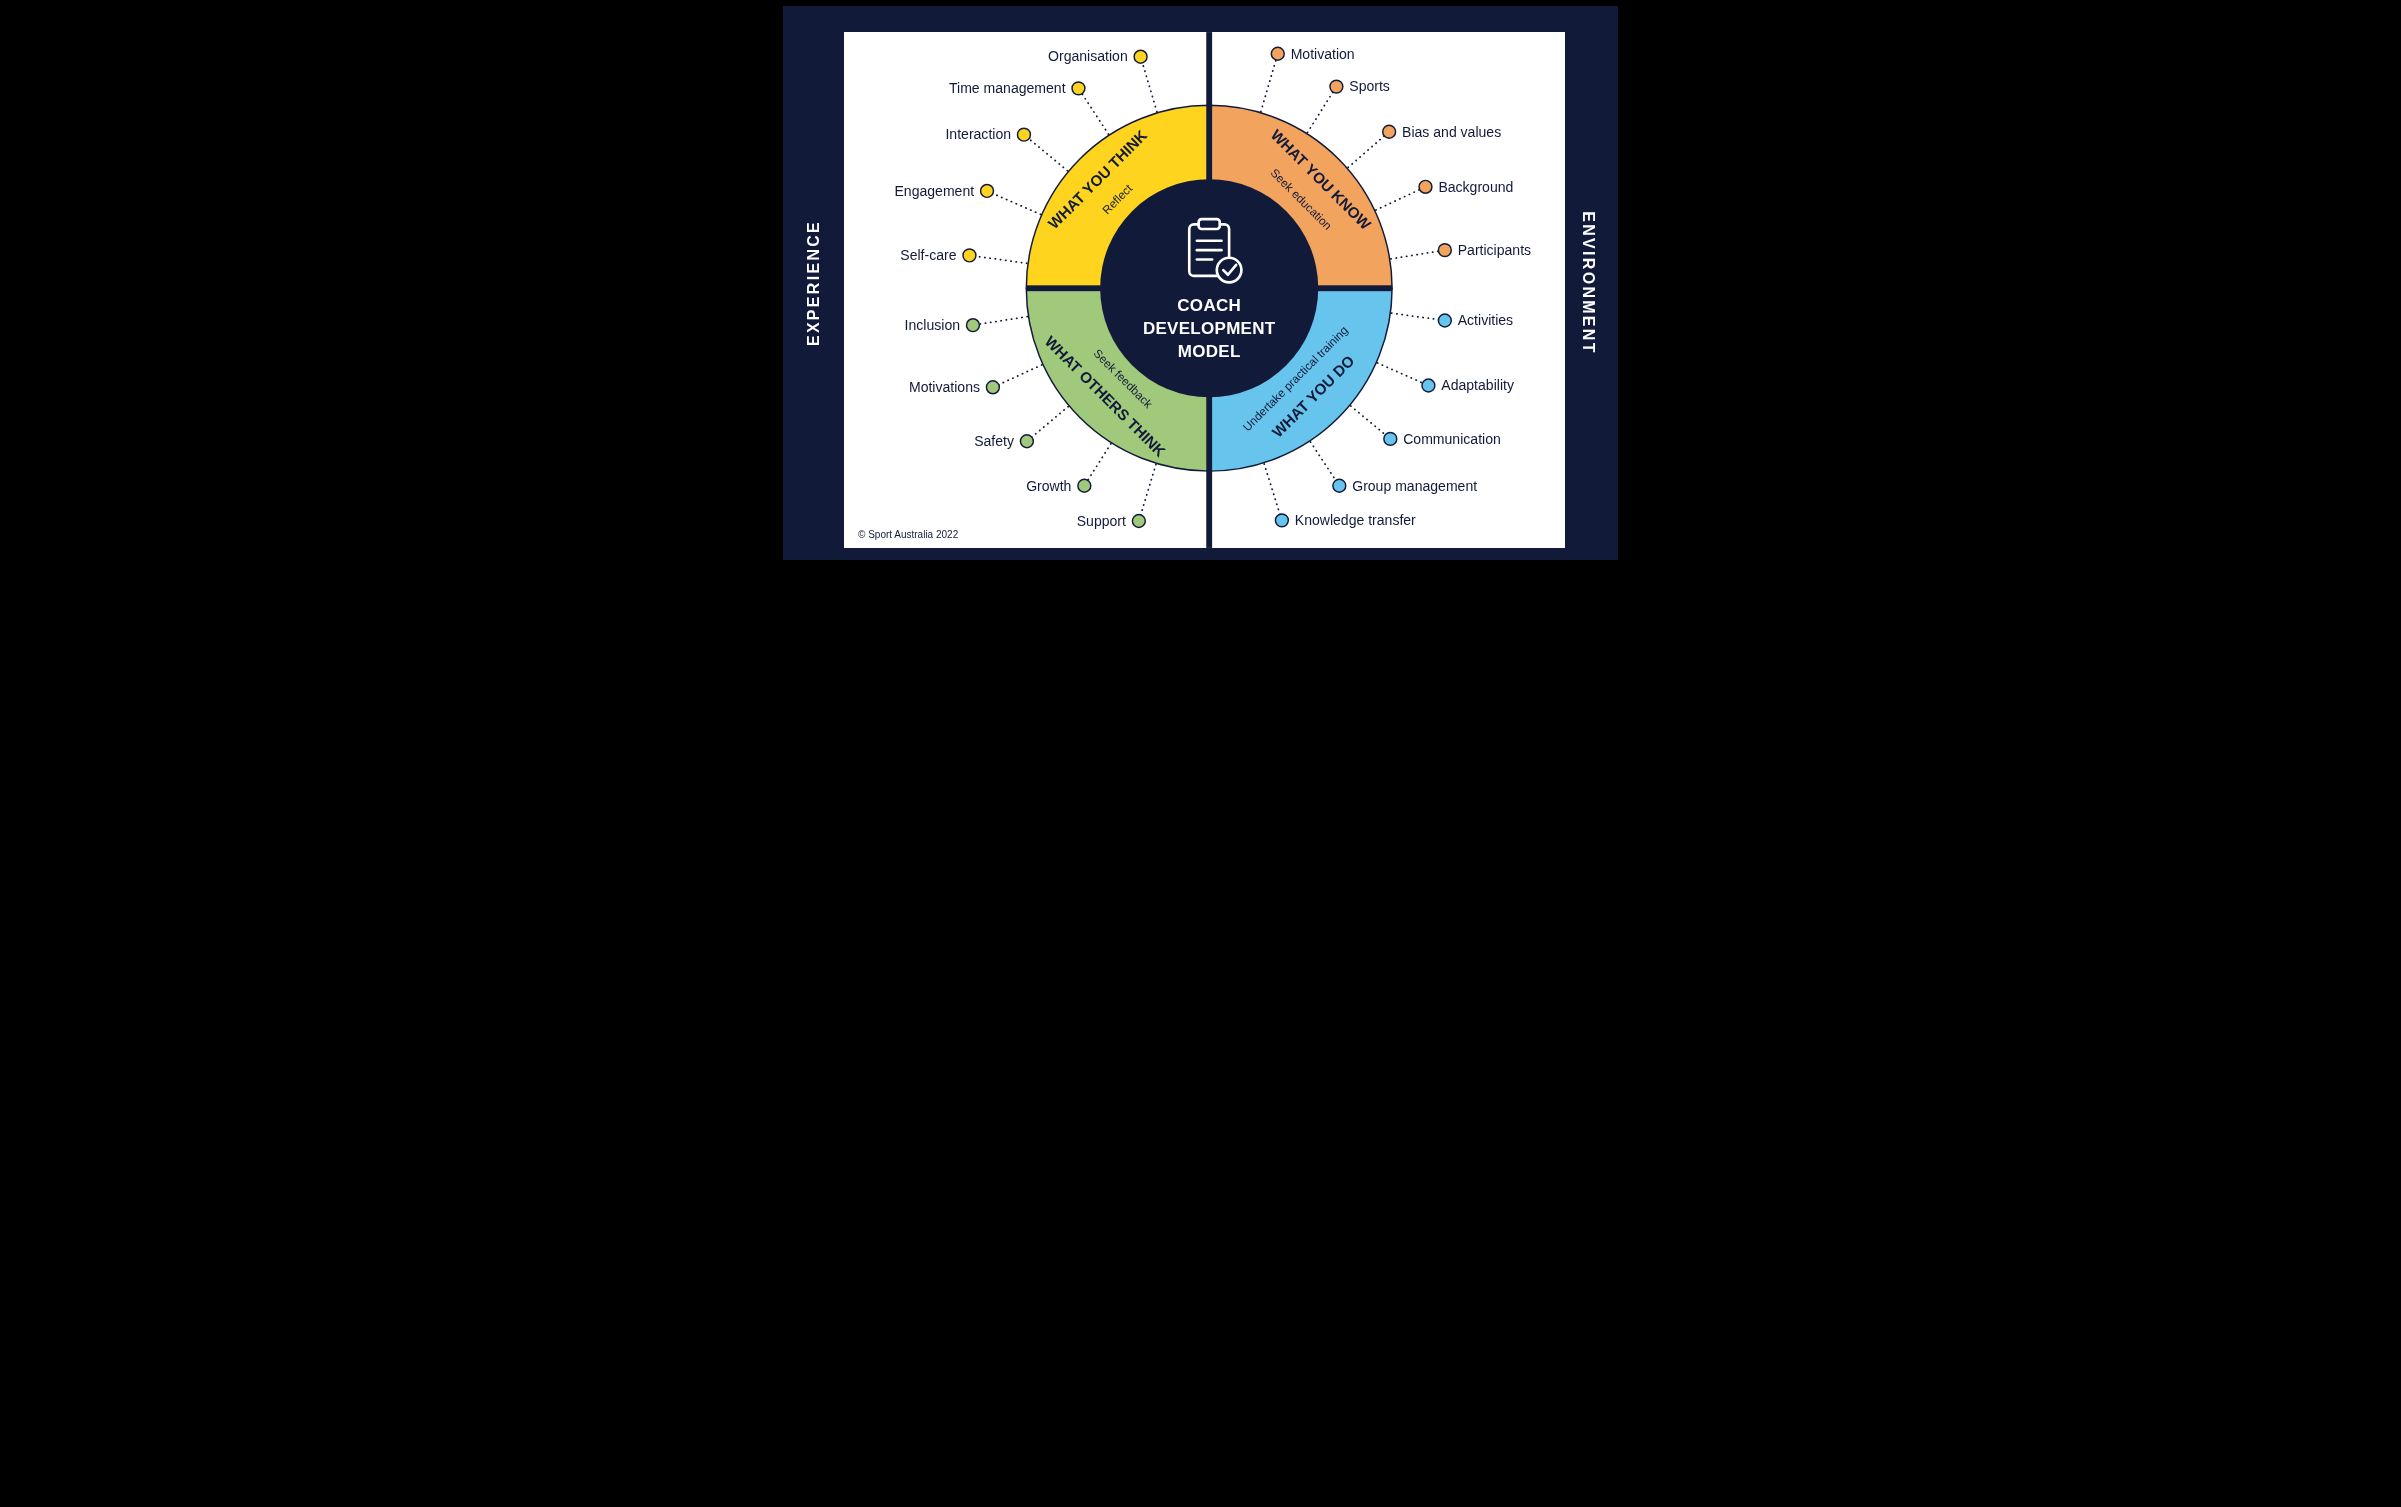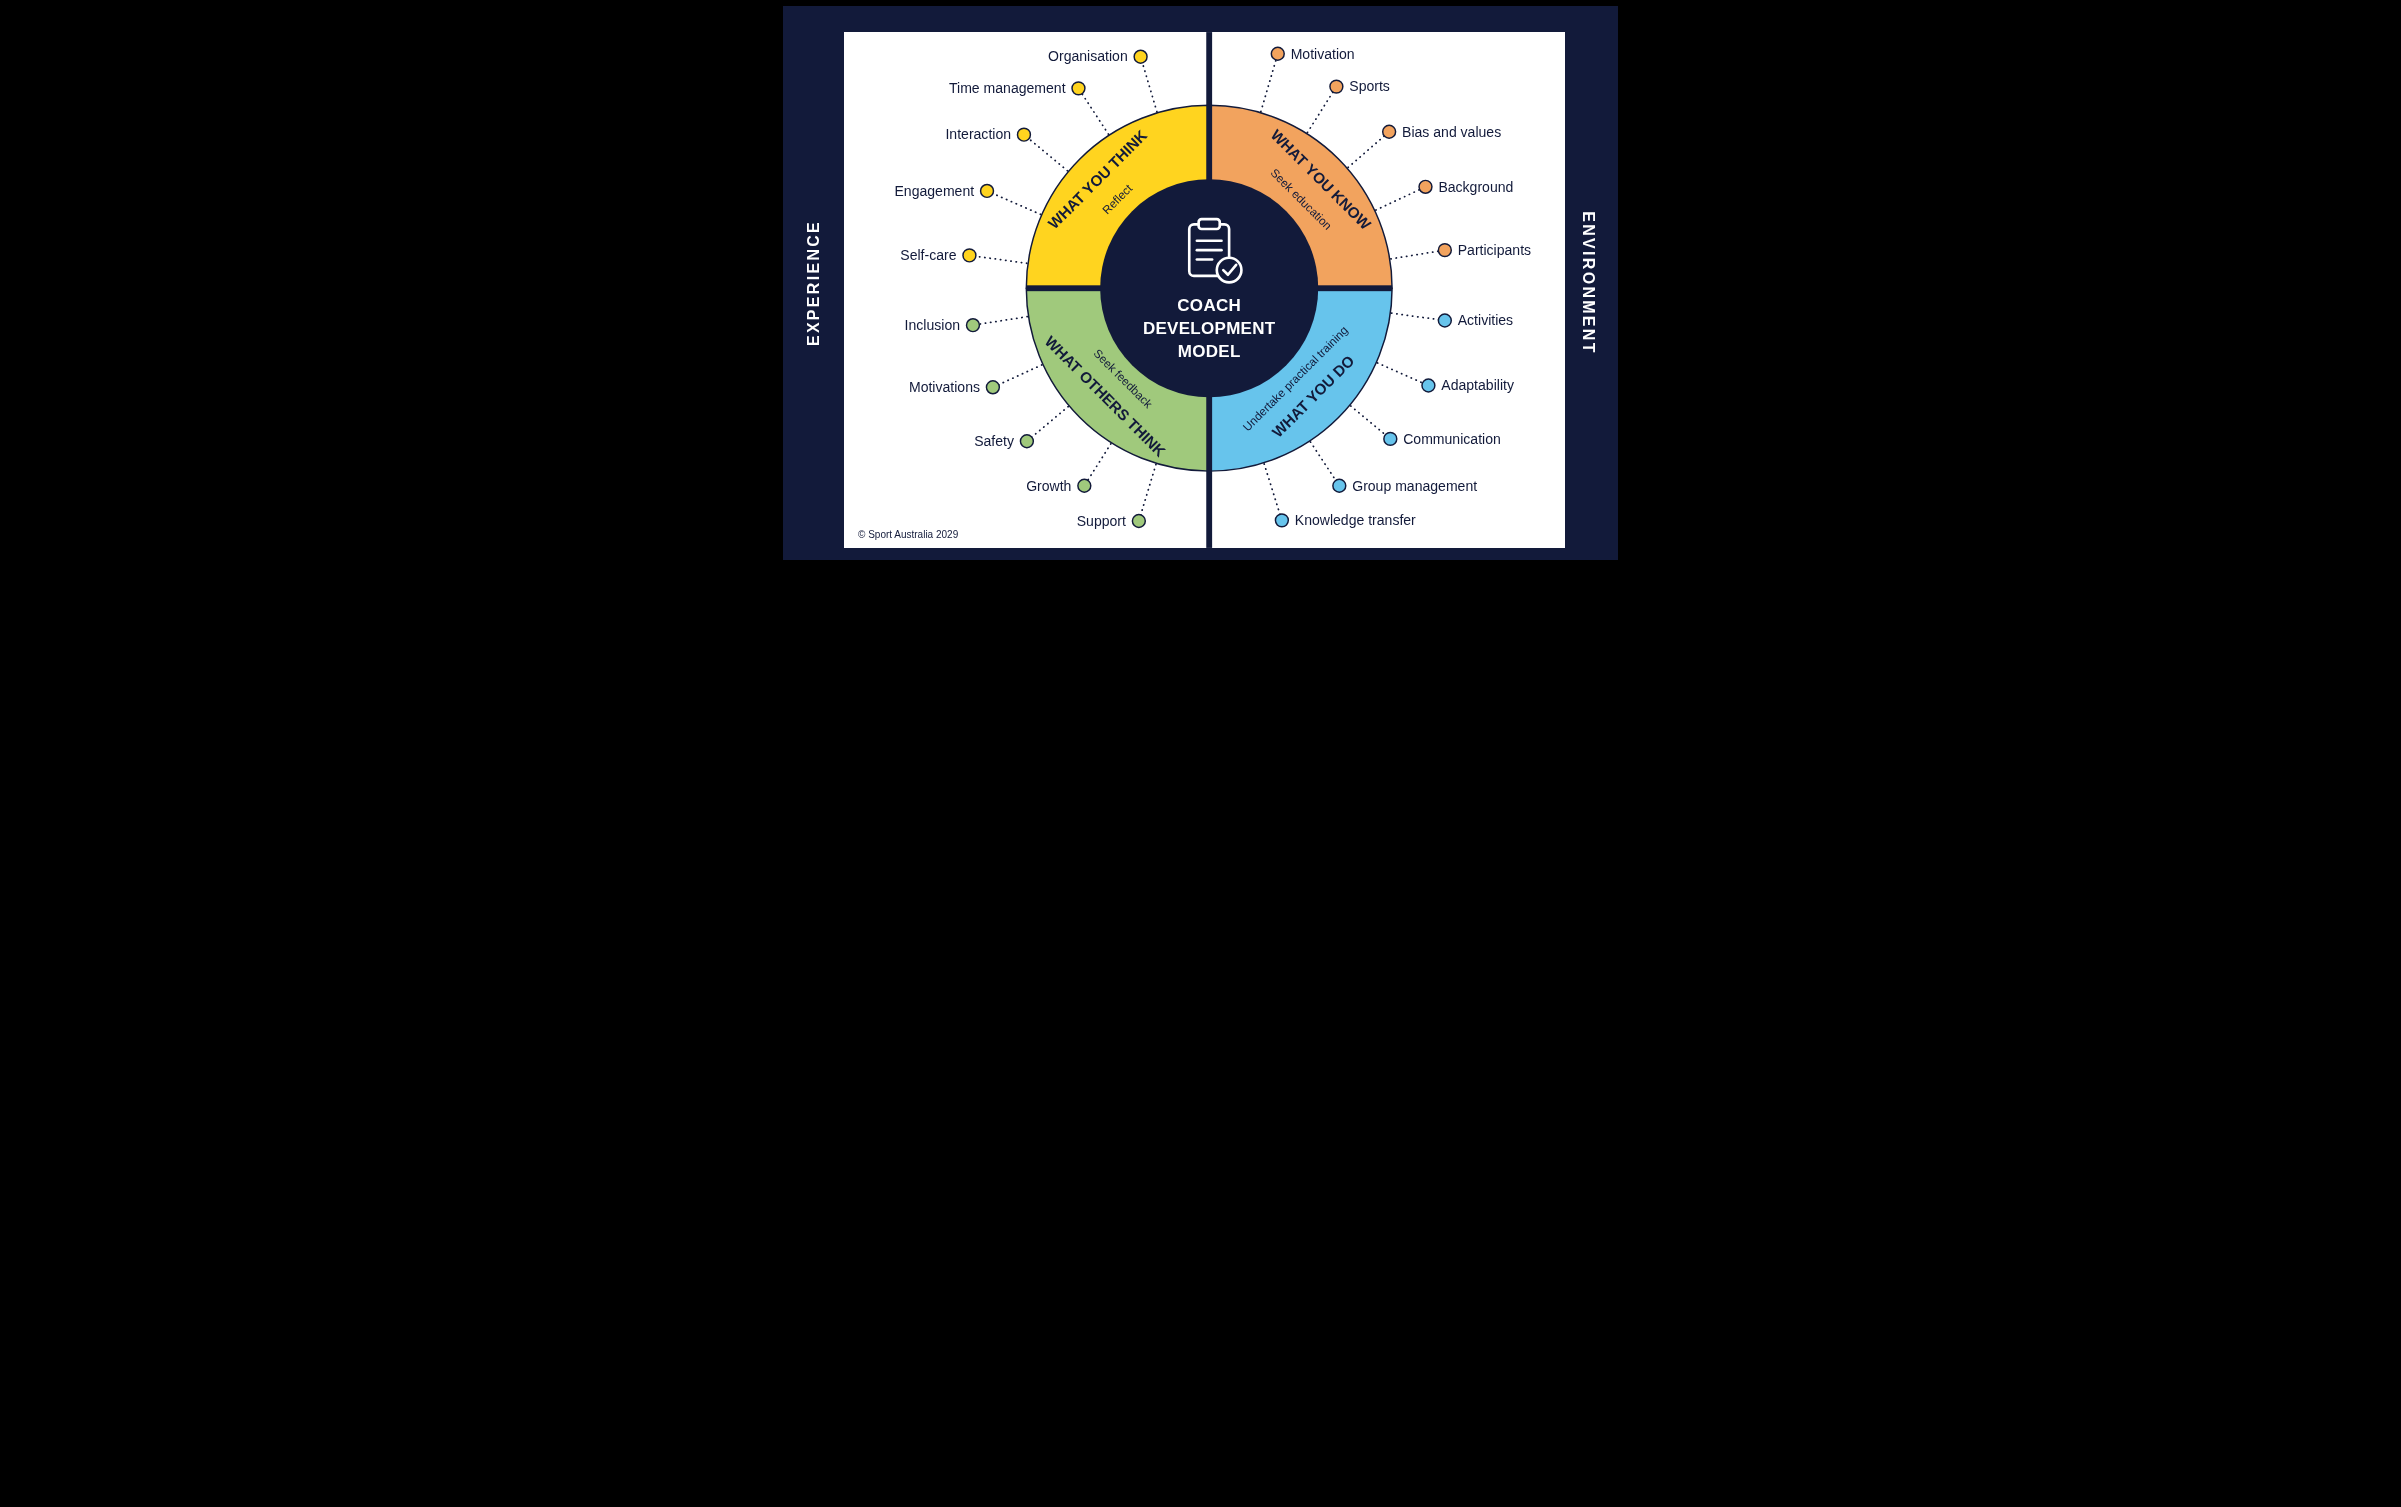--- a/index.html
+++ b/index.html
@@ -103,17 +103,17 @@
           <line x1="864.4134880438471" y1="637.7872699911609" x2="932" y2="694" stroke="#121A3A" stroke-width="3" stroke-dasharray="0.5 8.5" stroke-linecap="round"></line>
           <circle cx="932" cy="694" r="11" fill="#67C4EC" stroke="#121A3A" stroke-width="2.5"></circle>
           <text x="954" y="694" dy="0.34em" text-anchor="start" fill="#121A3A" font-size="24">Communication</text>
           <line x1="795.7367486718068" y1="699.2174968576526" x2="845" y2="774" stroke="#121A3A" stroke-width="3" stroke-dasharray="0.5 8.5" stroke-linecap="round"></line>
           <circle cx="845" cy="774" r="11" fill="#67C4EC" stroke="#121A3A" stroke-width="2.5"></circle>
           <text x="867" y="774" dy="0.34em" text-anchor="start" fill="#121A3A" font-size="24">Group management</text>
           <line x1="716.8306766168336" y1="736.6528059698878" x2="747" y2="833" stroke="#121A3A" stroke-width="3" stroke-dasharray="0.5 8.5" stroke-linecap="round"></line>
           <circle cx="747" cy="833" r="11" fill="#67C4EC" stroke="#121A3A" stroke-width="2.5"></circle>
           <text x="769" y="833" dy="0.34em" text-anchor="start" fill="#121A3A" font-size="24">Knowledge transfer</text>
         </svg>
-      <div class="copyright" style="color: rgb(18, 26, 58);">© Sport Australia 2029</div>
+      <div class="copyright" style="color: rgb(18, 26, 58);">© Sport Australia 2022</div>
     </div>
   </div>
 </div>
 
 
 </body></html>

